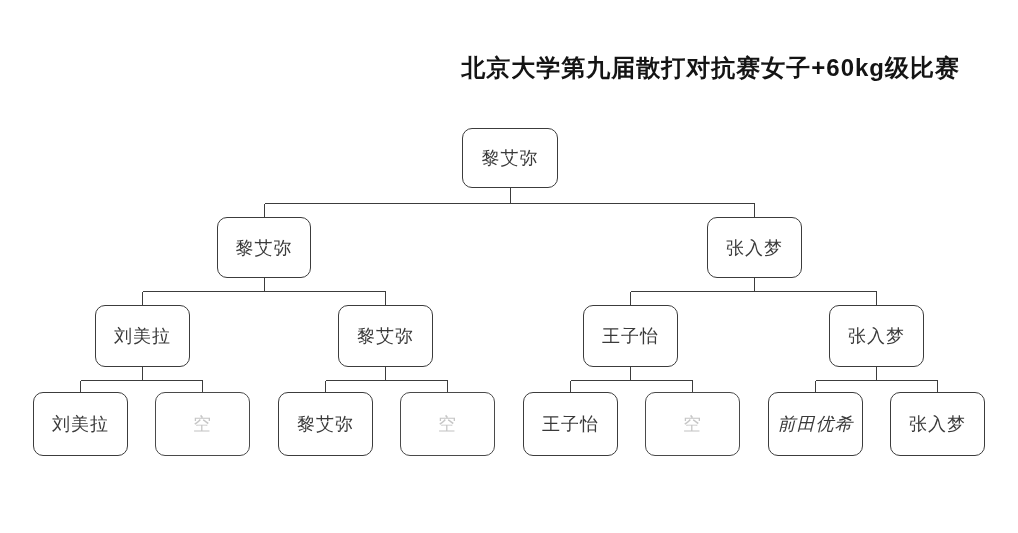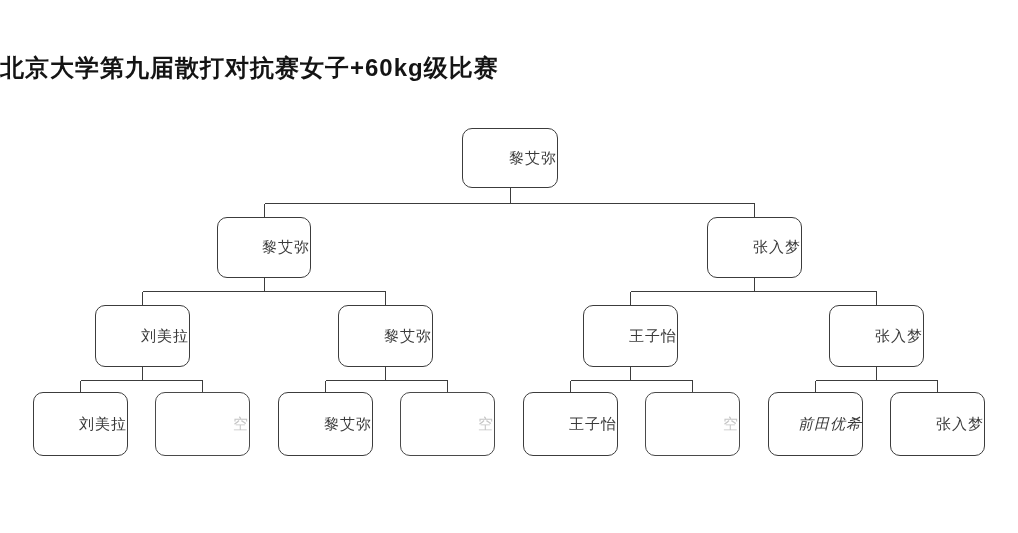--- a/index.html
+++ b/index.html
@@ -13,36 +13,36 @@
     height: 533px;
     background: #ffffff;
     overflow: hidden;
     font-family: "Liberation Sans", "DejaVu Sans", sans-serif;
   }
   .title {
     position: absolute;
     left: 0;
     top: 52px;
     width: 960px;
-    text-align: left;
+    text-align: right;
     font-size: 24px;
     font-weight: bold;
     color: #141414;
     letter-spacing: 1px;
   }
   .node {
     position: absolute;
     box-sizing: border-box;
     border: 1px solid #3c3c3c;
     border-radius: 10px;
     background: #ffffff;
     display: flex;
     align-items: center;
-    justify-content: flex-end;
-    font-size: 15px;
+    justify-content: center;
+    font-size: 18px;
     color: #3a3a3a;
     letter-spacing: 1px;
   }
   .node.bye {
     color: #c6c6c6;
     border-color: #4a4a4a;
   }
   
   .n-final   { left: 462px; top: 128px; width: 96px; height: 60px; }
   

